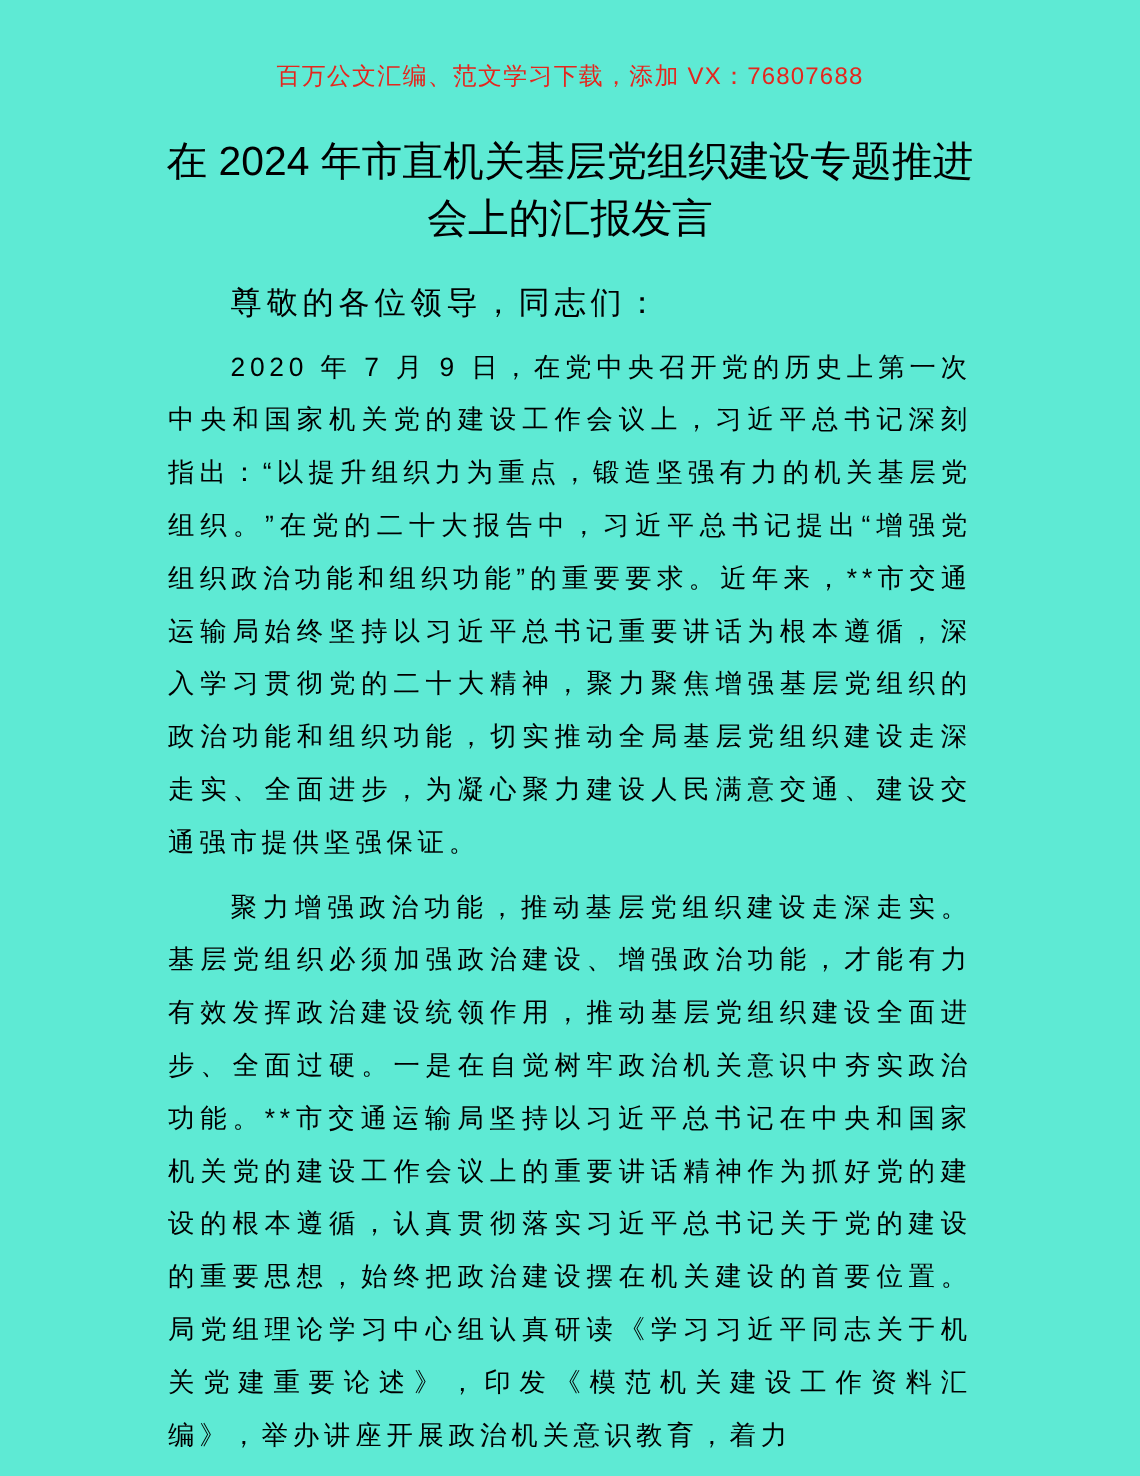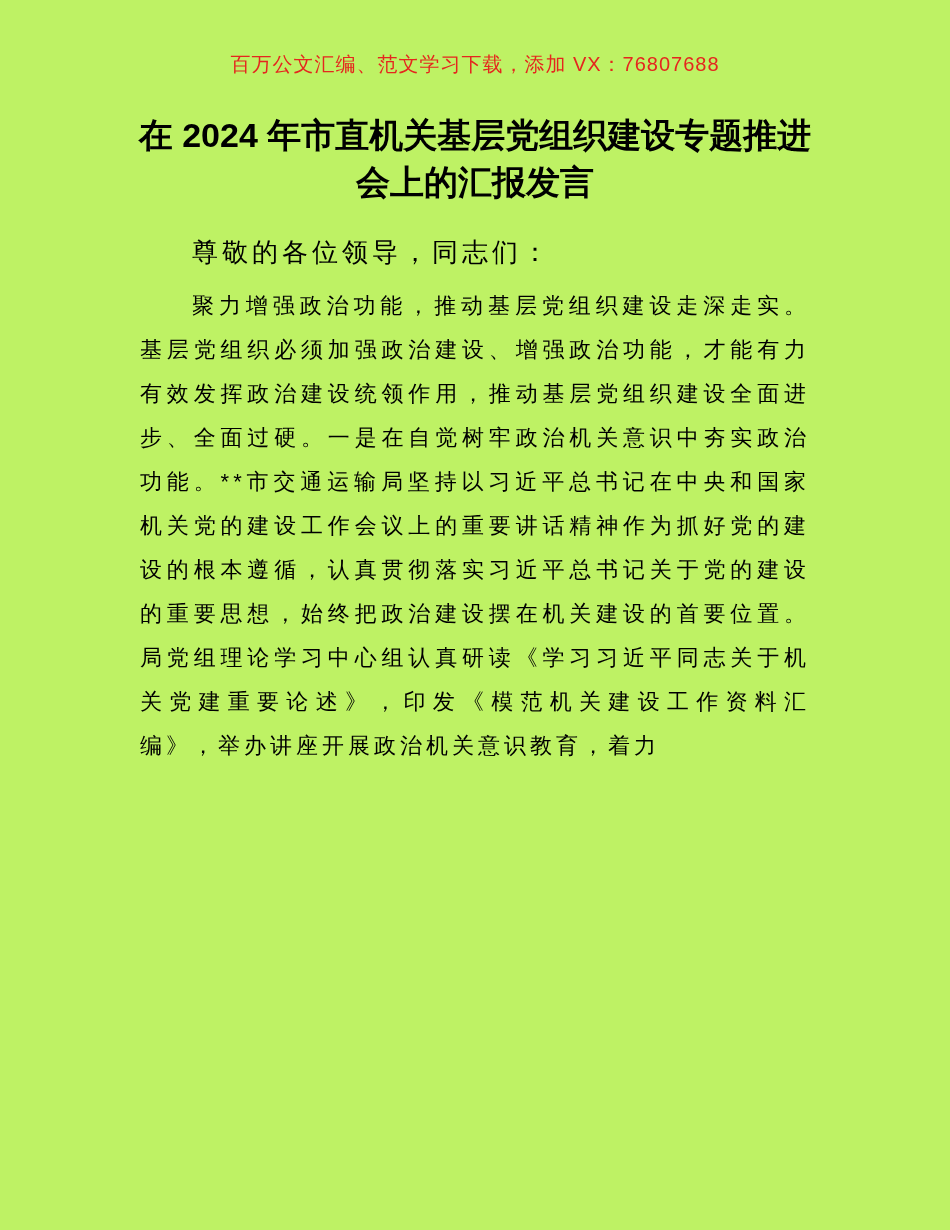--- a/index.html
+++ b/index.html
@@ -4,41 +4,41 @@
 <style>
   html, body {
     margin: 0;
     padding: 0;
     background: #ffffff;
   }
   .page {
     position: relative;
     width: 950px;
     height: 1230px;
-    background: #bef264;
+    background: #5eead4;
     overflow: hidden;
     font-family: "Liberation Sans", sans-serif;
     color: #000000;
     box-sizing: border-box;
     padding-top: 50px;
   }
   .promo {
     text-align: center;
     font-size: 20px;
     line-height: 28px;
     color: #e5261e;
     letter-spacing: 1px;
     white-space: nowrap;
   }
   .doc-title {
     max-width: 700px;
     margin: 34px auto 0 auto;
     text-align: center;
     font-size: 34px;
-    font-weight: bold;
+    font-weight: normal;
     line-height: 47px;
     color: #000000;
   }
   .doc-body {
     margin: 0 140px;
   }
   .greeting {
     margin: 24px 0 0 0;
     font-size: 26px;
     line-height: 44px;
@@ -60,16 +60,17 @@
 <body>
 
 <div class="page">
   <div class="promo">百万公文汇编、范文学习下载，添加 VX：76807688</div>
 
   <h1 class="doc-title">在 2024 年市直机关基层党组织建设专题推进会上的汇报发言</h1>
 
   <div class="doc-body">
     <p class="greeting">尊敬的各位领导，同志们：</p>
 
+    <p class="para">2020 年 7 月 9 日，在党中央召开党的历史上第一次中央和国家机关党的建设工作会议上，习近平总书记深刻指出：“以提升组织力为重点，锻造坚强有力的机关基层党组织。”在党的二十大报告中，习近平总书记提出“增强党组织政治功能和组织功能”的重要要求。近年来，**市交通运输局始终坚持以习近平总书记重要讲话为根本遵循，深入学习贯彻党的二十大精神，聚力聚焦增强基层党组织的政治功能和组织功能，切实推动全局基层党组织建设走深走实、全面进步，为凝心聚力建设人民满意交通、建设交通强市提供坚强保证。</p>
 
     <p class="para">聚力增强政治功能，推动基层党组织建设走深走实。基层党组织必须加强政治建设、增强政治功能，才能有力有效发挥政治建设统领作用，推动基层党组织建设全面进步、全面过硬。一是在自觉树牢政治机关意识中夯实政治功能。**市交通运输局坚持以习近平总书记在中央和国家机关党的建设工作会议上的重要讲话精神作为抓好党的建设的根本遵循，认真贯彻落实习近平总书记关于党的建设的重要思想，始终把政治建设摆在机关建设的首要位置。局党组理论学习中心组认真研读《学习习近平同志关于机关党建重要论述》，印发《模范机关建设工作资料汇编》，举办讲座开展政治机关意识教育，着力</p>
   </div>
 </div>
 
 </body></html>

